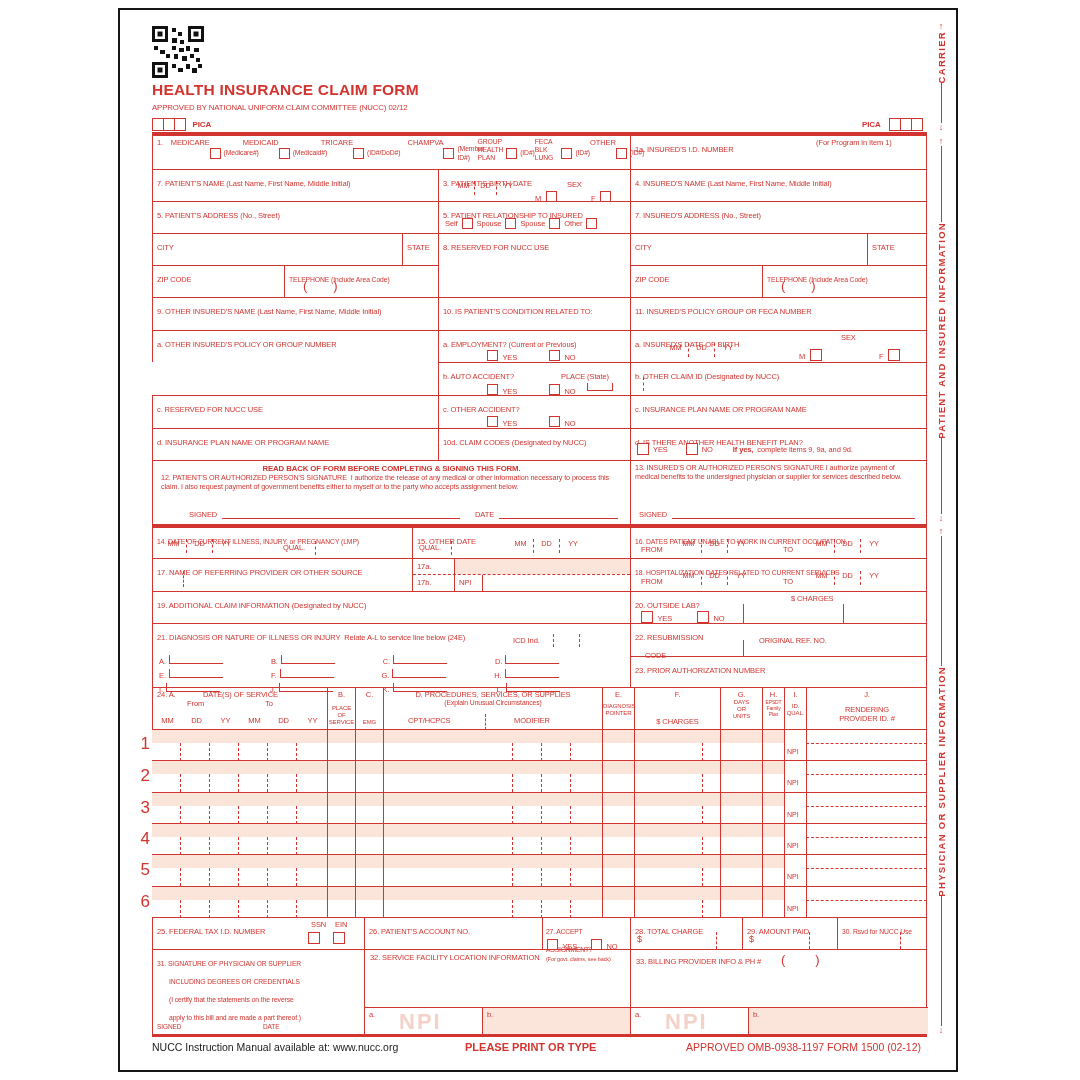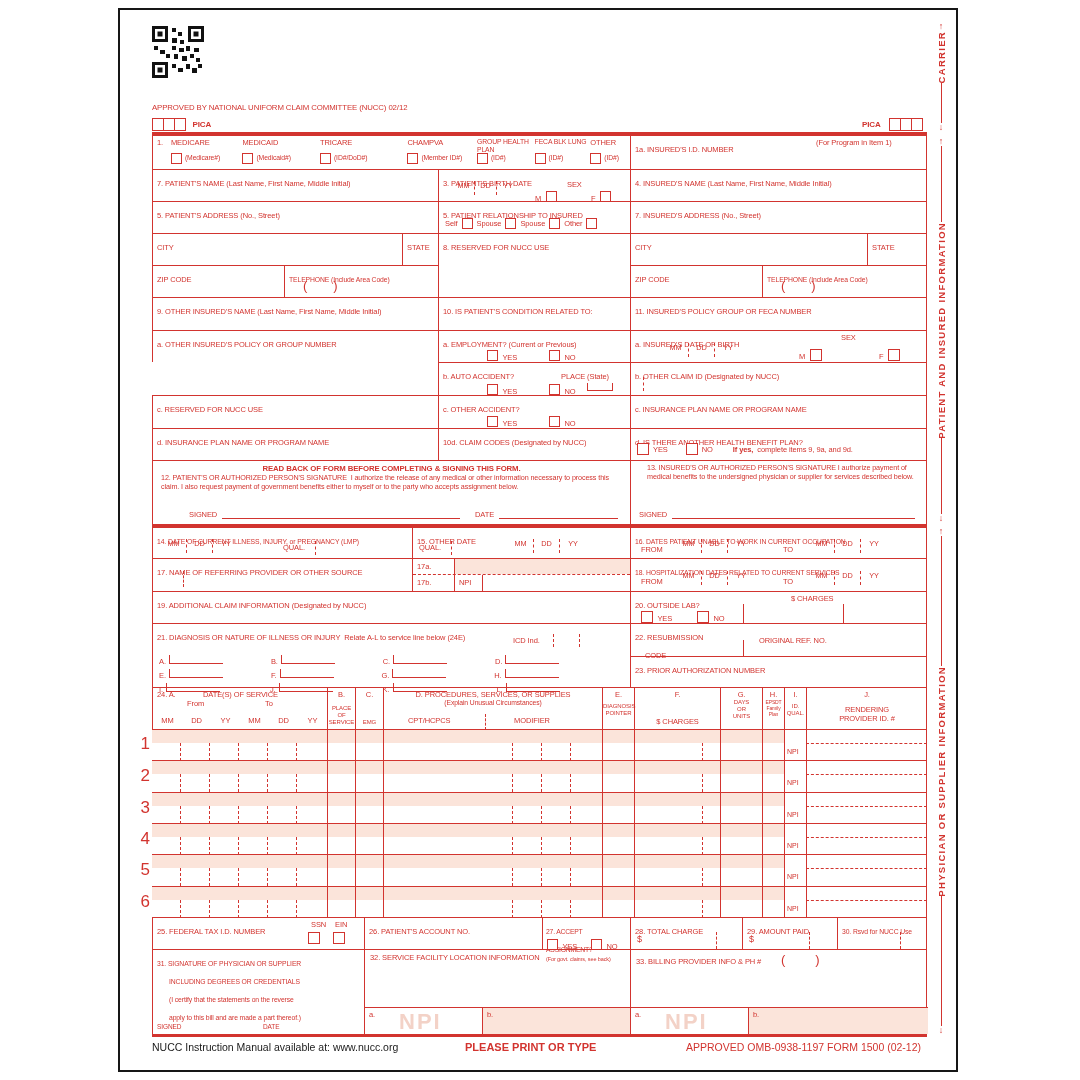--- a/index.html
+++ b/index.html
@@ -36,21 +36,21 @@
   .dcells span:last-child{border-right:none}
   .mcells{position:absolute;top:13px;left:332px;display:flex;height:18px}
   .mcells span{width:29px;border-right:1px dashed var(--r)}
   .mcells span:last-child{border-right:none}
   .npit{position:absolute;left:635px;top:18px;font-size:7px;color:var(--r)}
   .rown{position:absolute;left:10px;width:20px;text-align:right;font-size:17px;color:var(--r);line-height:1}
   .sig{position:absolute;display:flex;align-items:flex-end;gap:5px}
   .line{border-bottom:1px solid var(--r);height:9px}
   .wm{font-size:22px;font-weight:bold;color:var(--wm);letter-spacing:2px;line-height:1}
   .pb{display:inline-block;width:12px;height:13px;border:1px solid var(--r);margin-right:-1px;background:#fff;vertical-align:middle}
-  .prog{display:flex;flex-direction:column}
+  .prog{display:flex;flex-direction:row}
   .prog .top{height:15px}
   .prog .row2{display:flex;align-items:center;gap:3px}
   .ft{font-size:10.5px}
 </style>
 </head>
 <body>
 
 <div class="pg">
 
   <svg class="abs" style="left:32px;top:16px" width="52" height="52" viewBox="0 0 52 52">
@@ -78,20 +78,21 @@
     <rect x="30" y="30" width="5" height="5" fill="#111"></rect>
       <rect x="38" y="28" width="4" height="4" fill="#111"></rect>
       <rect x="44" y="32" width="4" height="4" fill="#111"></rect>
     <rect x="20" y="38" width="4" height="4" fill="#111"></rect>
       <rect x="26" y="42" width="5" height="4" fill="#111"></rect>
       <rect x="34" y="38" width="4" height="5" fill="#111"></rect>
     <rect x="40" y="42" width="5" height="5" fill="#111"></rect>
       <rect x="46" y="38" width="4" height="4" fill="#111"></rect>
   </svg>
 
+  <div class="abs" style="left:32px;top:71px;font-size:15.5px;font-weight:bold;color:var(--r);letter-spacing:0.2px">HEALTH INSURANCE CLAIM FORM</div>
   <div class="abs lb" style="left:32px;top:93px;font-size:7.8px">APPROVED BY NATIONAL UNIFORM CLAIM COMMITTEE (NUCC) 02/12</div>
 
   <div class="abs" style="left:32px;top:105px">
     <span class="pb"></span><span class="pb"></span><span class="pb"></span>
     <span class="lb bd" style="font-size:8px;margin-left:3px;vertical-align:middle">PICA</span>
   </div>
   <div class="abs" style="left:742px;top:105px">
     <span class="lb bd" style="font-size:8px;margin-right:4px;vertical-align:middle">PICA</span>
     <span class="pb"></span><span class="pb"></span><span class="pb"></span>
   </div>
@@ -262,21 +263,21 @@
     <div class="bx" style="left:0;top:328px;width:478px;height:64px;padding:3px 8px 0 8px">
       <div class="lb bd" style="text-align:center;font-size:7.8px">READ BACK OF FORM BEFORE COMPLETING &amp; SIGNING THIS FORM.</div>
       <div class="lb" style="margin-top:1px;font-size:7.2px"><span>12. PATIENT'S OR AUTHORIZED PERSON'S SIGNATURE</span>&nbsp;&nbsp;<span>I authorize the release of any medical or other information necessary to process this claim. I also request payment of government benefits either to myself or to the party who accepts assignment below.</span></div>
       <div class="sig" style="left:36px;right:12px;bottom:5px">
         <span class="lb">SIGNED</span>
           <span class="line" style="flex:2"></span>
         <span class="lb" style="margin-left:10px">DATE</span>
           <span class="line" style="flex:1"></span>
       </div>
     </div>
-    <div class="bx" style="left:478px;top:328px;width:297px;height:64px;padding:3px 8px 0 16px">
+    <div class="bx" style="left:478px;top:328px;width:297px;height:64px;padding:3px 8px 0 4px">
       <div class="lb" style="font-size:7.2px"><span>13. INSURED'S OR AUTHORIZED PERSON'S SIGNATURE</span> <span>I authorize payment of medical benefits to the undersigned physician or supplier for services described below.</span></div>
       <div class="sig" style="left:8px;right:12px;bottom:5px">
         <span class="lb">SIGNED</span>
           <span class="line" style="flex:1"></span>
       </div>
     </div>
 
     <div class="rule" style="top:392px"></div>
 
     <div class="bx" style="left:0;top:395px;width:260px;height:31px">

